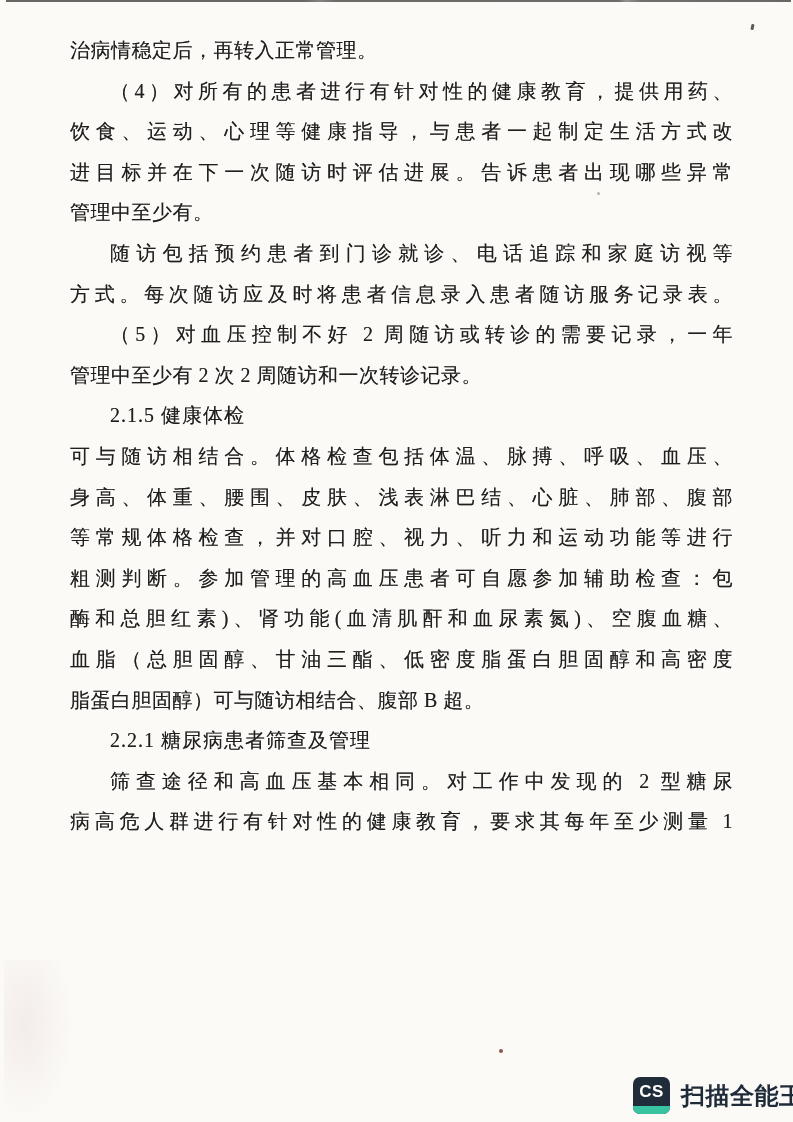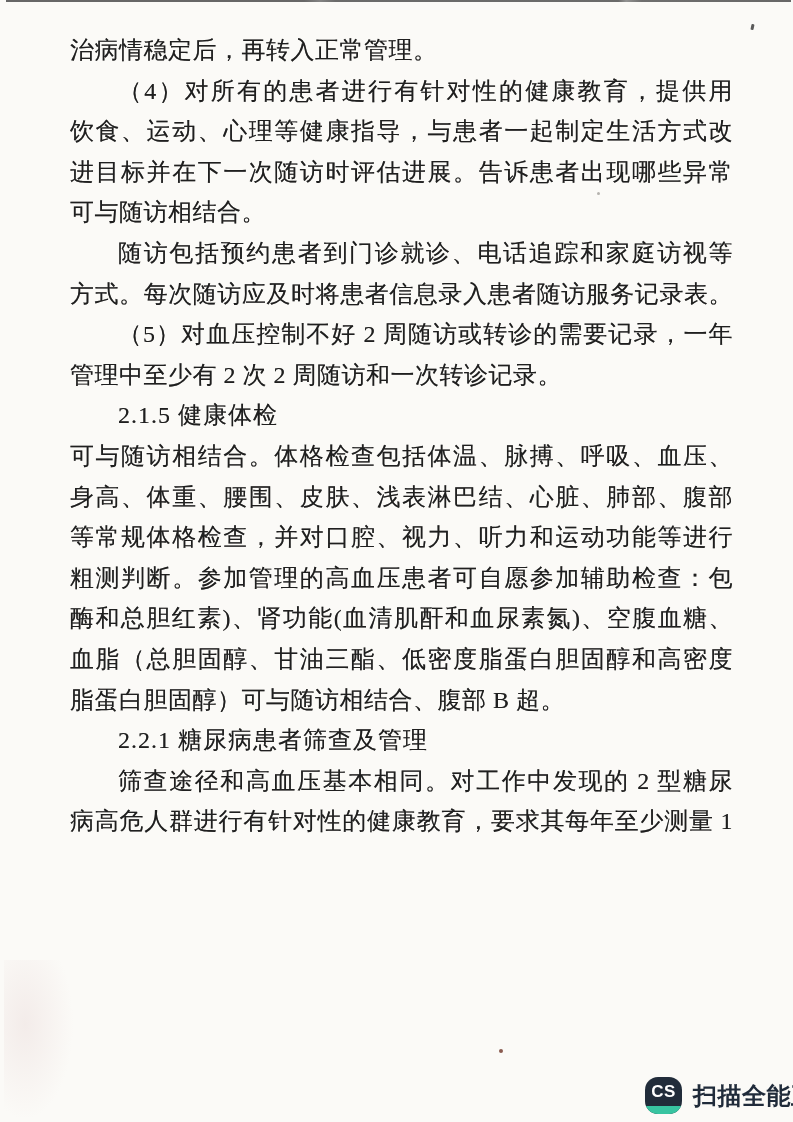--- a/index.html
+++ b/index.html
@@ -17,21 +17,21 @@
   
   #text-block {
     position: absolute;
     left: 70px;
     top: 30px;
     width: 663px;
   }
   .line {
     height: 40.6px;
     line-height: 40.6px;
-    font-size: 24px;
+    font-size: 20px;
     text-align: justify;
     text-align-last: left;
     white-space: nowrap;
     letter-spacing: 0.5px;
     text-shadow: 0 0 0.6px rgba(30,30,30,0.55);
   }
   .line.fill {
     white-space: normal;
     text-align-last: justify;
     overflow: hidden;
@@ -65,25 +65,24 @@
     left: 633px;
     top: 1077px;
     display: flex;
     align-items: center;
     font-family: "Liberation Sans", "DejaVu Sans", sans-serif;
   }
   #cs-icon {
     position: relative;
     width: 37px;
     height: 37px;
-    border-radius: 13px;
+    border-radius: 7px;
     background: #212c3a;
     overflow: hidden;
     flex: 0 0 auto;
-    margin-left: 12px;
   }
   #cs-icon .cs-label {
     position: absolute;
     top: 0; left: 0; right: 0;
     height: 29px;
     line-height: 29px;
     text-align: center;
     color: #ffffff;
     font-weight: 700;
     font-size: 17px;
@@ -109,21 +108,21 @@
 
 <div id="page" style="background: rgb(251, 250, 247); color: rgb(31, 31, 31);">
 
   <div id="top-scan-line"></div>
 
   <div id="text-block">
       <div class="line">治病情稳定后，再转入正常管理。</div>
       <div class="line indent fill">（4）对所有的患者进行有针对性的健康教育，提供用药、</div>
       <div class="line fill">饮食、运动、心理等健康指导，与患者一起制定生活方式改</div>
       <div class="line fill">进目标并在下一次随访时评估进展。告诉患者出现哪些异常</div>
-      <div class="line">可与随访相结合。</div>
+      <div class="line">管理中至少有。</div>
       <div class="line indent fill">随访包括预约患者到门诊就诊、电话追踪和家庭访视等</div>
       <div class="line fill">方式。每次随访应及时将患者信息录入患者随访服务记录表。</div>
       <div class="line indent fill">（5）对血压控制不好 2 周随访或转诊的需要记录，一年</div>
       <div class="line">管理中至少有 2 次 2 周随访和一次转诊记录。</div>
       <div class="line indent heading">2.1.5 健康体检</div>
       <div class="line fill">可与随访相结合。体格检查包括体温、脉搏、呼吸、血压、</div>
       <div class="line fill">身高、体重、腰围、皮肤、浅表淋巴结、心脏、肺部、腹部</div>
       <div class="line fill">等常规体格检查，并对口腔、视力、听力和运动功能等进行</div>
       <div class="line fill">粗测判断。参加管理的高血压患者可自愿参加辅助检查：包</div>
       <div class="line fill">酶和总胆红素)、肾功能(血清肌酐和血尿素氮)、空腹血糖、</div>

